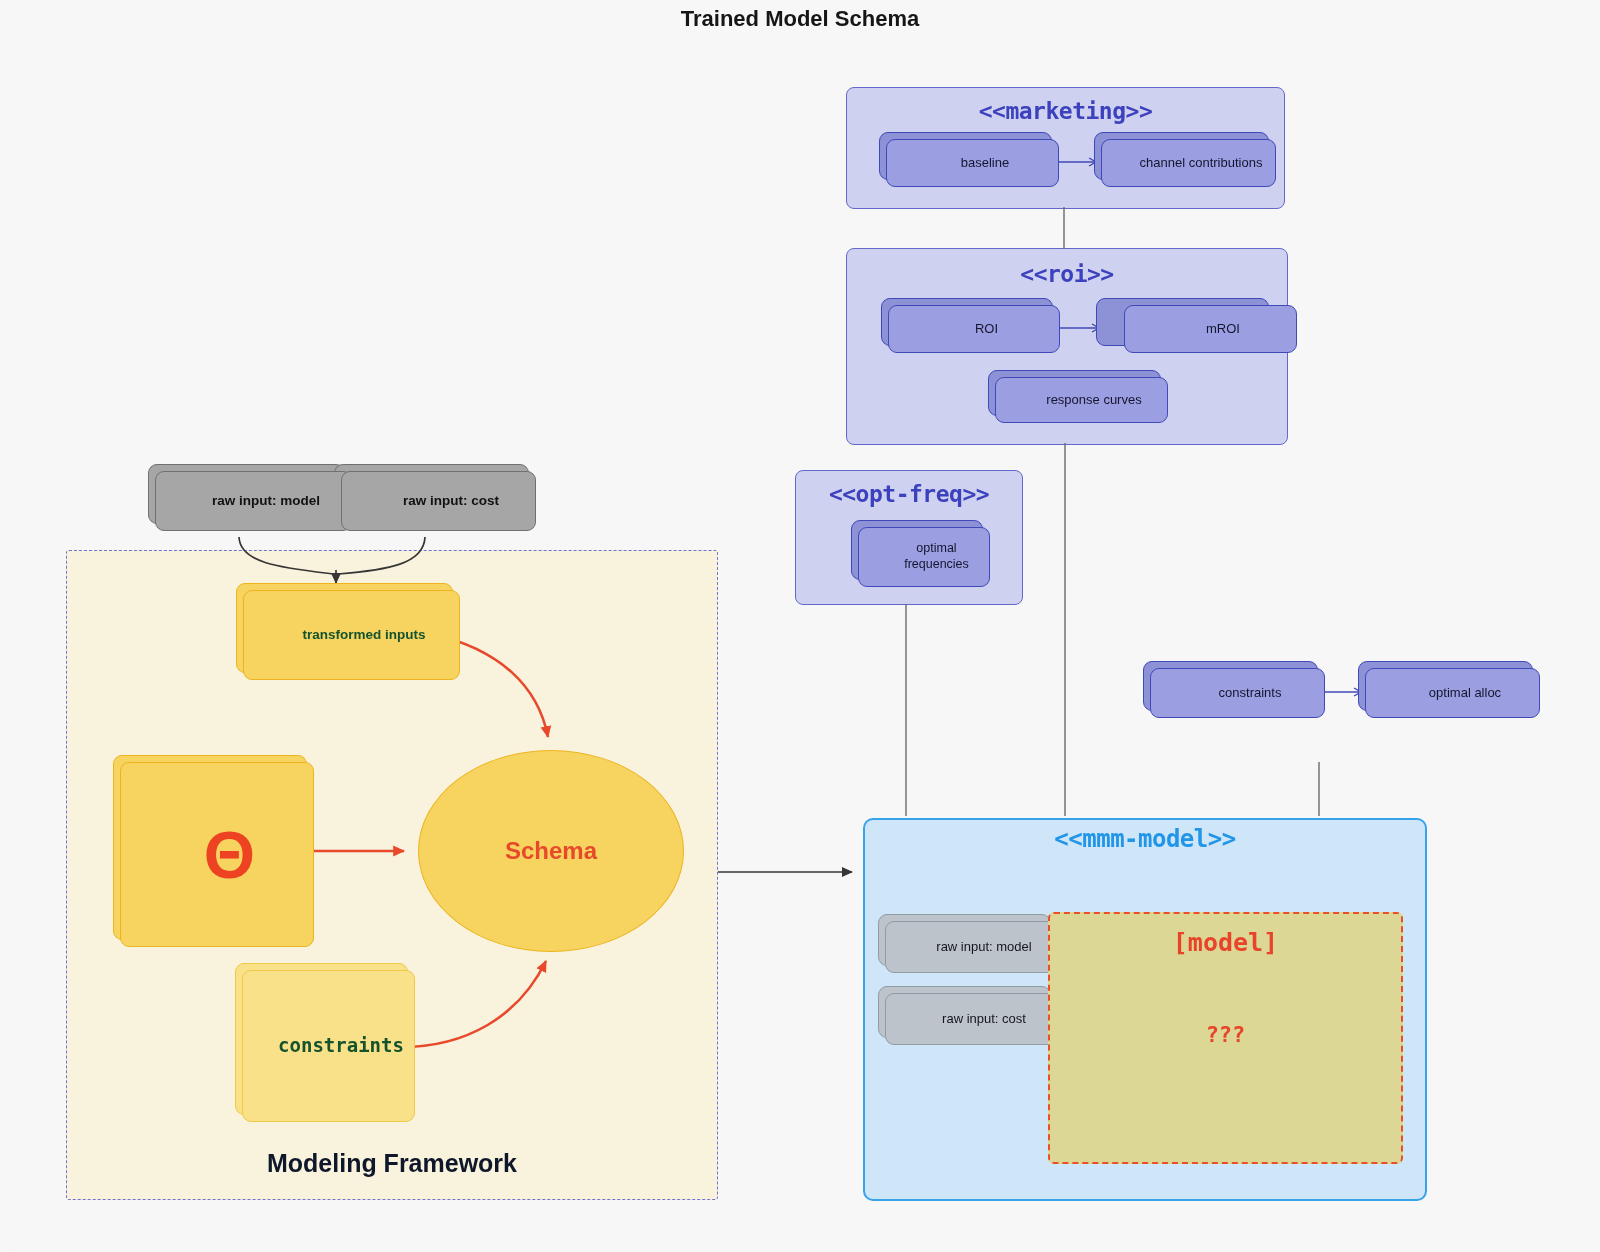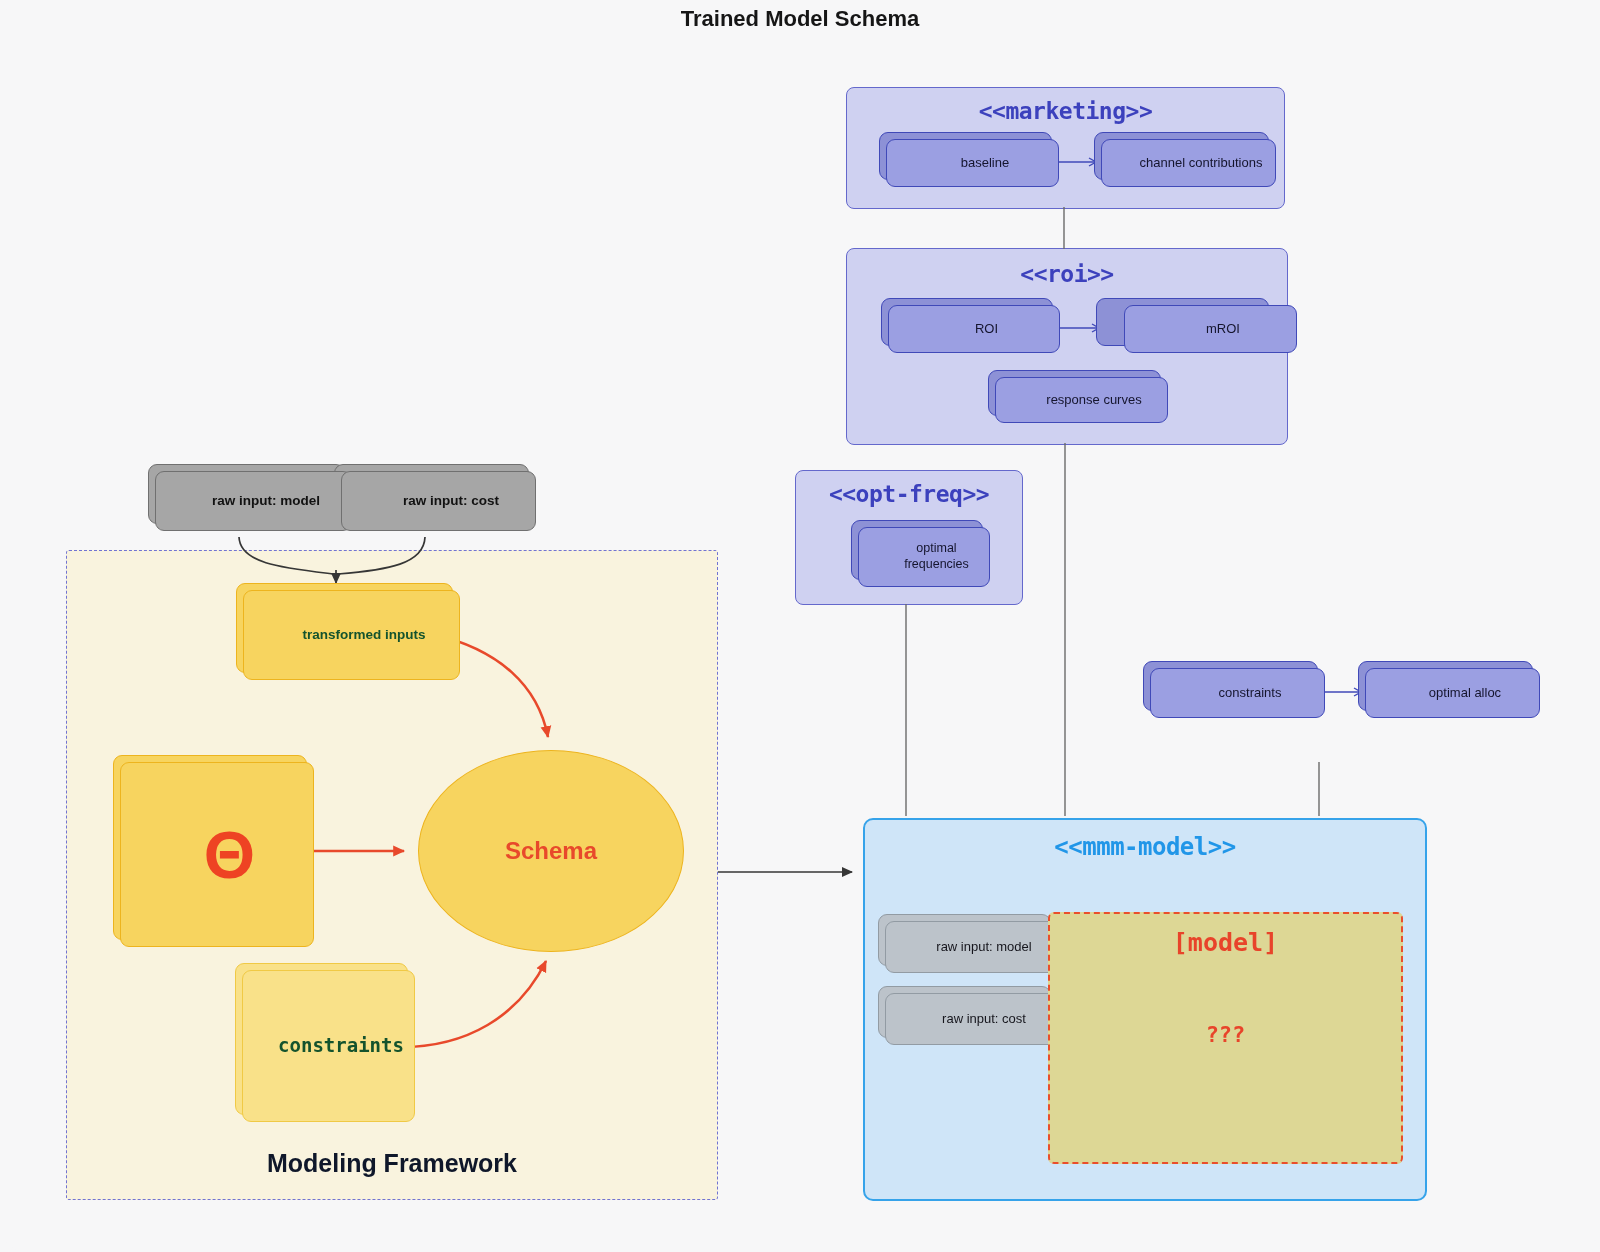--- a/index.html
+++ b/index.html
@@ -108,21 +108,21 @@
   </section>
   <div class="node purple back" style="left:851px;top:520px;width:105px;height:58px;font-size:12.5px;"></div>
   <div class="node purple" style="left:858px;top:527px;width:105px;height:58px;font-size:12.5px;">optimal frequencies</div>
 
   <div class="node purple back" style="left:1143px;top:661px;width:148px;height:48px;"></div>
   <div class="node purple" style="left:1150px;top:668px;width:148px;height:48px;text-align:center;">constraints</div>
   <div class="node purple back" style="left:1358px;top:661px;width:148px;height:48px;"></div>
   <div class="node purple" style="left:1365px;top:668px;width:148px;height:48px;">optimal alloc</div>
 
   <section class="pkg mmm" style="left:863px;top:818px;width:560px;height:379px;">
-    <div class="pkg-title" style="top:13px;">&lt;&lt;mmm-model&gt;&gt;</div>
+    <div class="pkg-title" style="top:5px;">&lt;&lt;mmm-model&gt;&gt;</div>
   </section>
   <div class="node graylight back" style="left:878px;top:914px;width:146px;height:50px;"></div>
   <div class="node graylight" style="left:885px;top:921px;width:146px;height:50px;">raw input: model</div>
   <div class="node graylight back" style="left:878px;top:986px;width:146px;height:50px;"></div>
   <div class="node graylight" style="left:885px;top:993px;width:146px;height:50px;">raw input: cost</div>
   <div class="modelbox" style="left:1048px;top:912px;width:351px;height:248px;">
     <div class="mlabel">[model]</div>
     <div class="mvalue">???</div>
   </div>
 

